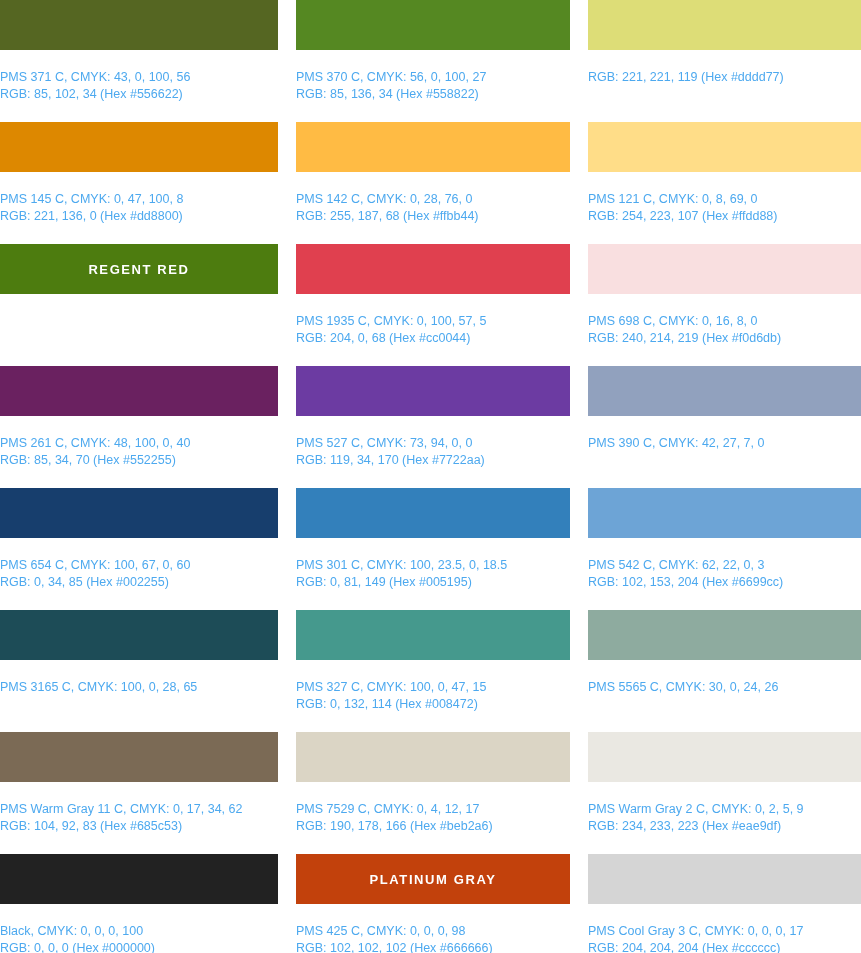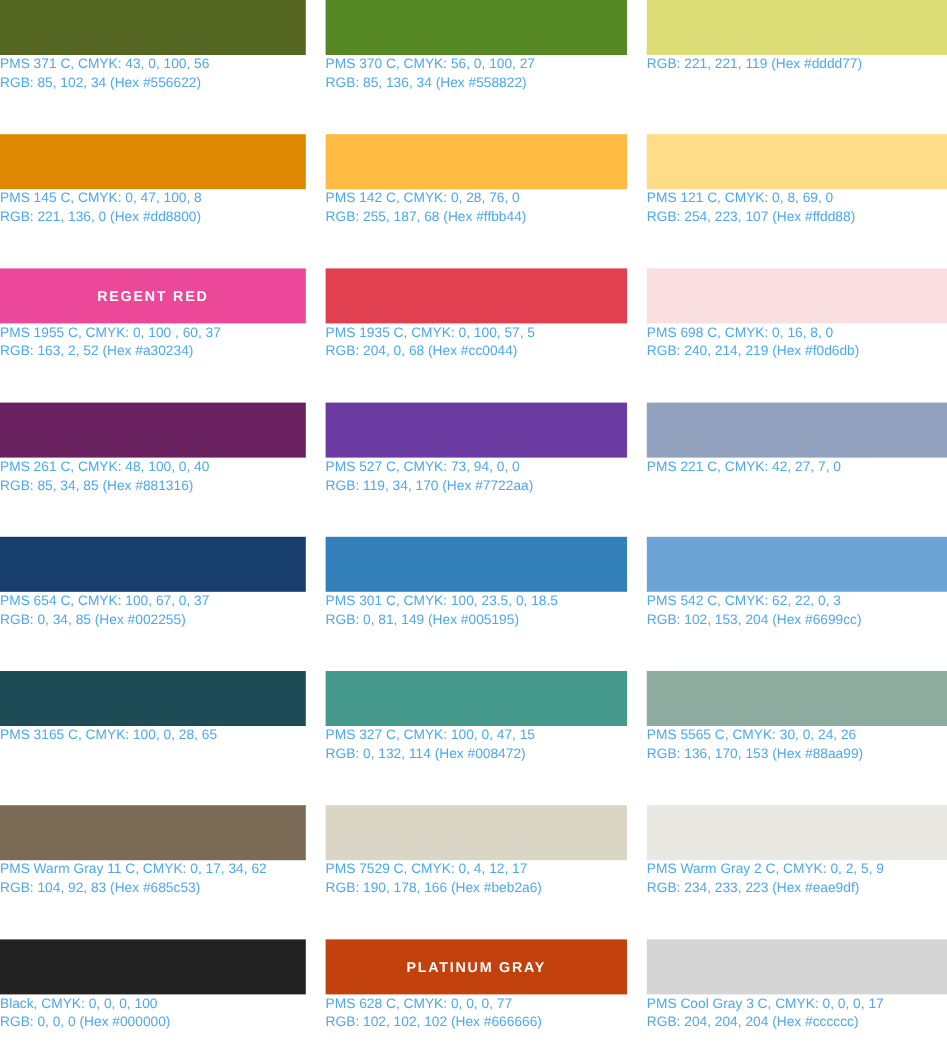--- a/index.html
+++ b/index.html
@@ -42,21 +42,21 @@
     color: #ffffff;
     font-size: 13px;
     font-weight: bold;
     letter-spacing: 1.6px;
     text-align: center;
     font-family: "Liberation Sans", sans-serif;
     white-space: nowrap;
   }
 
   .swatch-caption {
-    margin-top: 0;
+    margin-top: 19px;
     color: #4da9ef;
     font-size: 12.5px;
     line-height: 16.5px;
     font-family: "Liberation Sans", sans-serif;
     white-space: nowrap;
   }
   .caption-line { display: block; }
 </style>
 </head>
 <body>
@@ -101,26 +101,22 @@
     </div>
     <div class="spacer-cell"></div>
     <div class="swatch-cell">
       <div class="swatch-chip" style="background-color: rgb(255, 221, 136);"></div>
       <div class="swatch-caption">
         <span class="caption-line">PMS 121 C, CMYK: 0, 8, 69, 0</span>
         <span class="caption-line">RGB: 254, 223, 107 (Hex #ffdd88)</span>
       </div>
     </div>
     <div class="swatch-cell">
-      <div class="swatch-chip" style="background-color: #ec4899;">
+      <div class="swatch-chip" style="background-color: #4d7c0f;">
         <span class="swatch-overlay-label">REGENT RED</span>
-      </div>
-      <div class="swatch-caption">
-        <span class="caption-line">PMS 1955 C, CMYK: 0, 100 , 60, 37</span>
-        <span class="caption-line">RGB: 163, 2, 52 (Hex #a30234)</span>
       </div>
     </div>
     <div class="spacer-cell"></div>
     <div class="swatch-cell">
       <div class="swatch-chip" style="background-color: rgb(224, 64, 79);"></div>
       <div class="swatch-caption">
         <span class="caption-line">PMS 1935 C, CMYK: 0, 100, 57, 5</span>
         <span class="caption-line">RGB: 204, 0, 68 (Hex #cc0044)</span>
       </div>
     </div>
@@ -129,42 +125,42 @@
       <div class="swatch-chip" style="background-color: rgb(249, 223, 224);"></div>
       <div class="swatch-caption">
         <span class="caption-line">PMS 698 C, CMYK: 0, 16, 8, 0</span>
         <span class="caption-line">RGB: 240, 214, 219 (Hex #f0d6db)</span>
       </div>
     </div>
     <div class="swatch-cell">
       <div class="swatch-chip" style="background-color: rgb(106, 33, 96);"></div>
       <div class="swatch-caption">
         <span class="caption-line">PMS 261 C, CMYK: 48, 100, 0, 40</span>
-        <span class="caption-line">RGB: 85, 34, 85 (Hex #881316)</span>
+        <span class="caption-line">RGB: 85, 34, 70 (Hex #552255)</span>
       </div>
     </div>
     <div class="spacer-cell"></div>
     <div class="swatch-cell">
       <div class="swatch-chip" style="background-color: rgb(108, 59, 162);"></div>
       <div class="swatch-caption">
         <span class="caption-line">PMS 527 C, CMYK: 73, 94, 0, 0</span>
         <span class="caption-line">RGB: 119, 34, 170 (Hex #7722aa)</span>
       </div>
     </div>
     <div class="spacer-cell"></div>
     <div class="swatch-cell">
       <div class="swatch-chip" style="background-color: rgb(145, 161, 190);"></div>
       <div class="swatch-caption">
-        <span class="caption-line">PMS 221 C, CMYK: 42, 27, 7, 0</span>
+        <span class="caption-line">PMS 390 C, CMYK: 42, 27, 7, 0</span>
       </div>
     </div>
     <div class="swatch-cell">
       <div class="swatch-chip" style="background-color: rgb(23, 62, 109);"></div>
       <div class="swatch-caption">
-        <span class="caption-line">PMS 654 C, CMYK: 100, 67, 0, 37</span>
+        <span class="caption-line">PMS 654 C, CMYK: 100, 67, 0, 60</span>
         <span class="caption-line">RGB: 0, 34, 85 (Hex #002255)</span>
       </div>
     </div>
     <div class="spacer-cell"></div>
     <div class="swatch-cell">
       <div class="swatch-chip" style="background-color: rgb(51, 128, 187);"></div>
       <div class="swatch-caption">
         <span class="caption-line">PMS 301  C, CMYK: 100, 23.5, 0, 18.5</span>
         <span class="caption-line">RGB: 0, 81, 149 (Hex #005195)</span>
       </div>
@@ -189,21 +185,20 @@
       <div class="swatch-caption">
         <span class="caption-line">PMS 327 C, CMYK: 100, 0, 47, 15</span>
         <span class="caption-line">RGB: 0, 132, 114 (Hex #008472)</span>
       </div>
     </div>
     <div class="spacer-cell"></div>
     <div class="swatch-cell">
       <div class="swatch-chip" style="background-color: rgb(142, 171, 159);"></div>
       <div class="swatch-caption">
         <span class="caption-line">PMS 5565 C, CMYK: 30, 0, 24, 26</span>
-        <span class="caption-line">RGB: 136, 170, 153 (Hex #88aa99)</span>
       </div>
     </div>
     <div class="swatch-cell">
       <div class="swatch-chip" style="background-color: rgb(123, 106, 85);"></div>
       <div class="swatch-caption">
         <span class="caption-line">PMS Warm Gray 11 C, CMYK: 0, 17, 34, 62</span>
         <span class="caption-line">RGB: 104, 92, 83 (Hex #685c53)</span>
       </div>
     </div>
     <div class="spacer-cell"></div>
@@ -228,21 +223,21 @@
         <span class="caption-line">Black, CMYK: 0, 0, 0, 100</span>
         <span class="caption-line">RGB: 0, 0, 0 (Hex #000000)</span>
       </div>
     </div>
     <div class="spacer-cell"></div>
     <div class="swatch-cell">
       <div class="swatch-chip" style="background-color: #c2410c;">
         <span class="swatch-overlay-label">PLATINUM GRAY</span>
       </div>
       <div class="swatch-caption">
-        <span class="caption-line">PMS 628 C, CMYK: 0, 0, 0, 77</span>
+        <span class="caption-line">PMS 425 C, CMYK: 0, 0, 0, 98</span>
         <span class="caption-line">RGB: 102, 102, 102 (Hex #666666)</span>
       </div>
     </div>
     <div class="spacer-cell"></div>
     <div class="swatch-cell">
       <div class="swatch-chip" style="background-color: rgb(213, 213, 213);"></div>
       <div class="swatch-caption">
         <span class="caption-line">PMS Cool Gray 3 C, CMYK: 0, 0, 0, 17</span>
         <span class="caption-line">RGB: 204, 204, 204 (Hex #cccccc)</span>
       </div>

